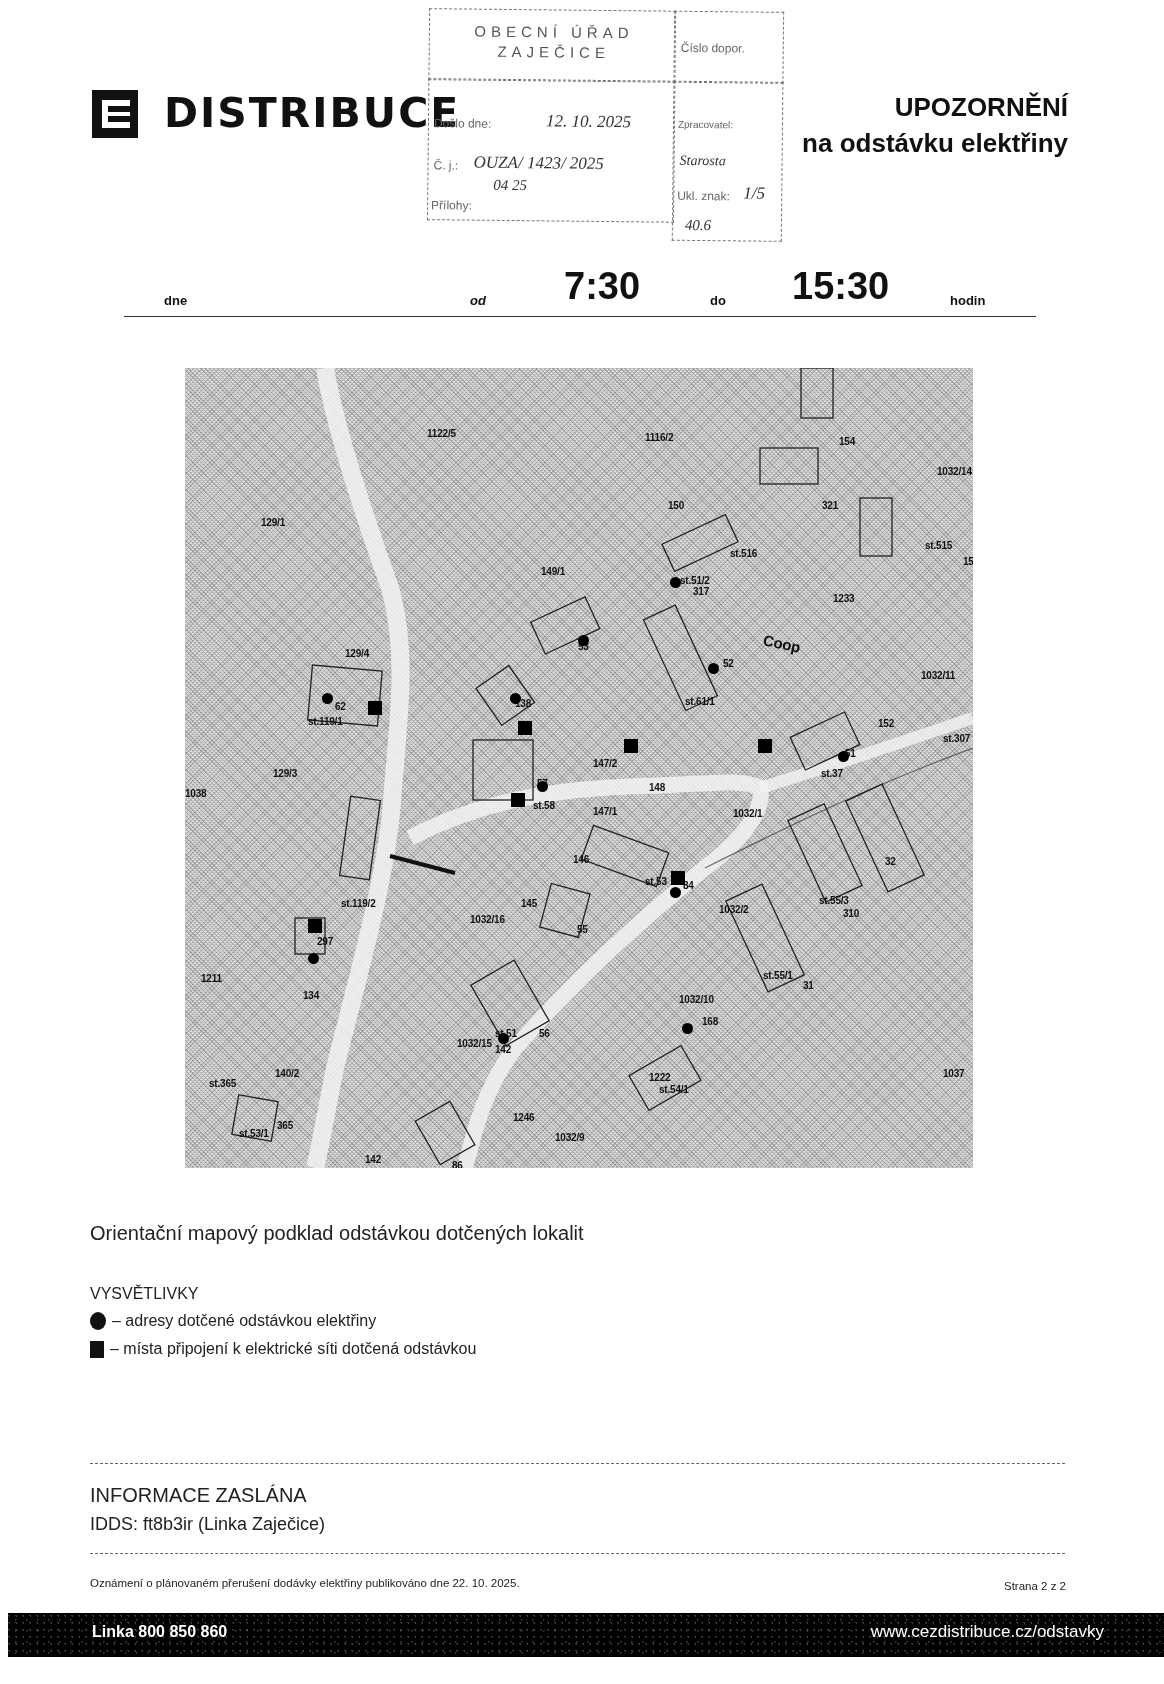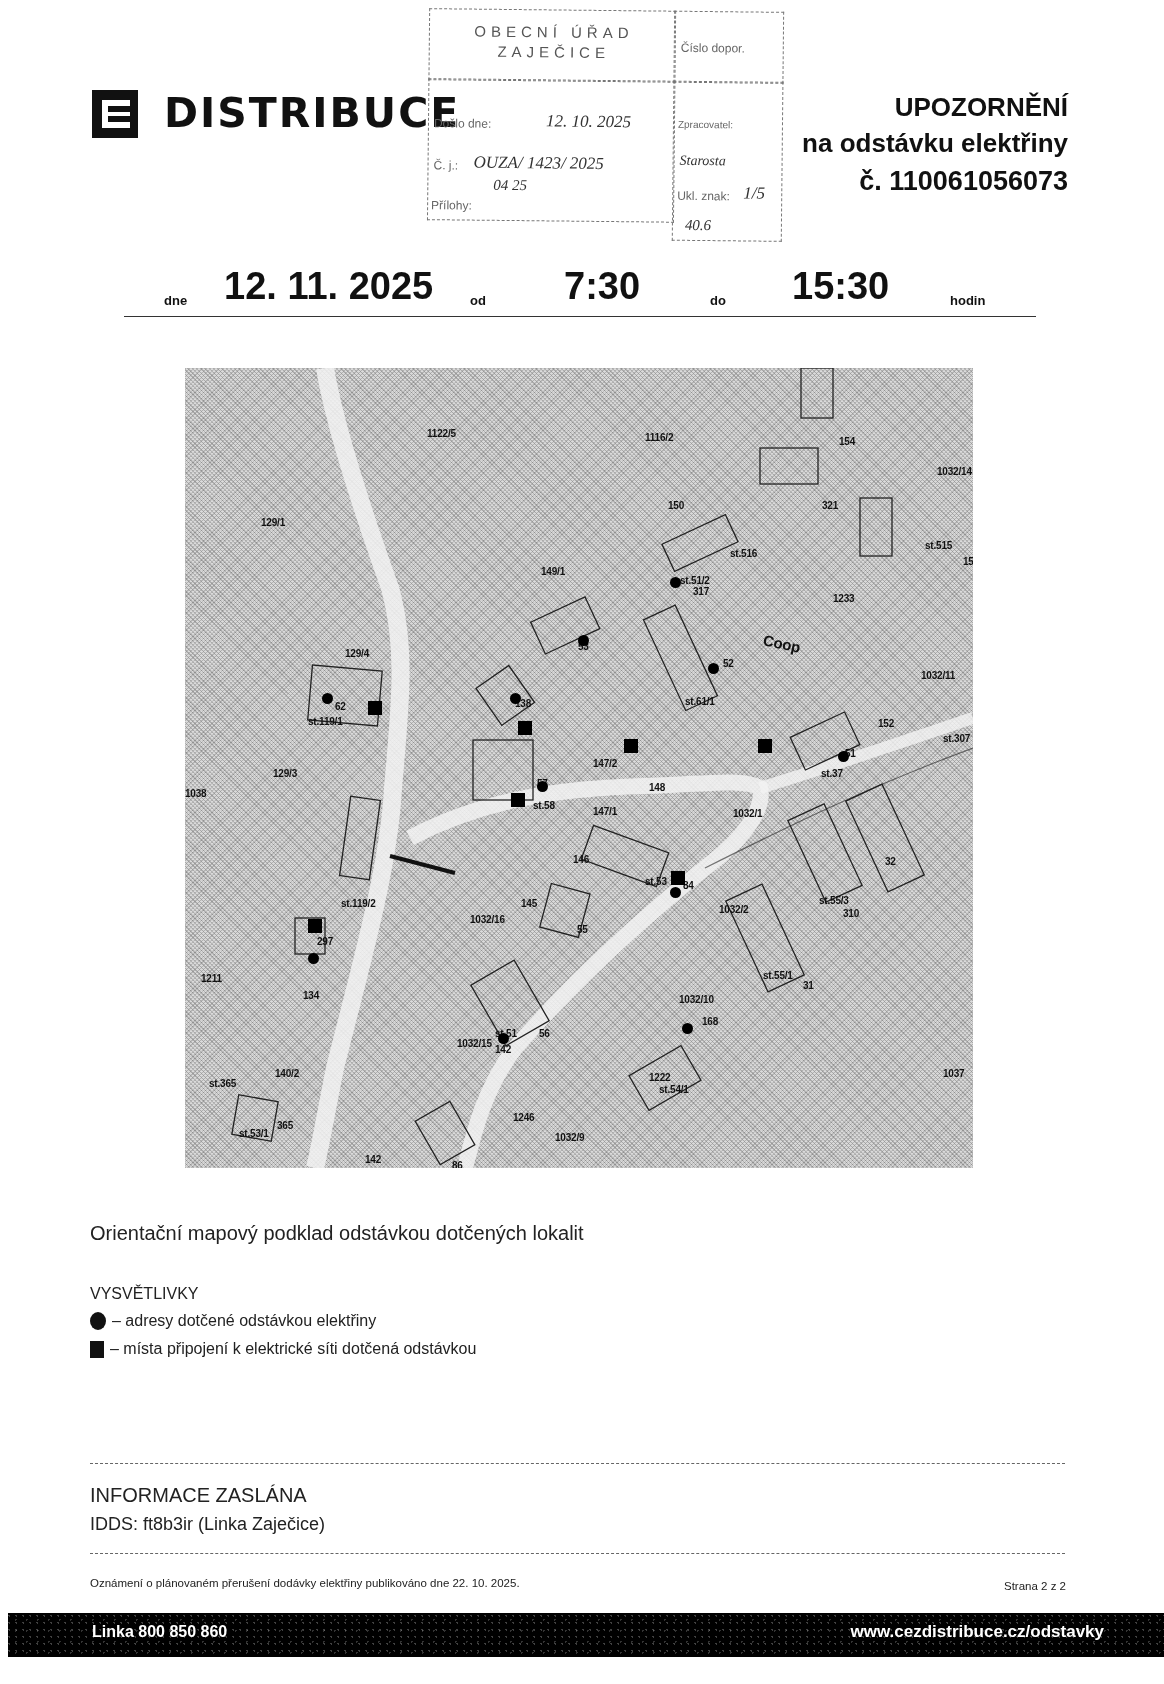--- a/index.html
+++ b/index.html
@@ -73,21 +73,21 @@
 
     .footer-bar {
       left: 8px; top: 1613px; width: 1156px; height: 44px; background: #000;
       background-image:
         radial-gradient(circle at 20% 40%, rgba(255,255,255,0.25) 0 1px, transparent 1px),
         radial-gradient(circle at 70% 60%, rgba(255,255,255,0.2) 0 1px, transparent 1px);
       background-size: 7px 7px, 11px 11px;
       padding-left: 20px;
     }
     .footer-bar .left { position: absolute; left: 84px; top: 10px; font-size: 16px; font-weight: bold; color: #fff; }
-    .footer-bar .right { position: absolute; right: 80px; top: 9px; font-size: 17px; font-weight: bold; color: #fff; }
+    .footer-bar .right { position: absolute; right: 80px; top: 9px; font-size: 17px; font-weight: normal; color: #fff; }
   </style>
 </head>
 <body>
 
 <div class="abs logo-box">
   <div class="inner-w"></div>
     <div class="inner-b"></div>
     <div class="bar"></div>
 </div>
 <div class="abs logo-text">DISTRIBUCE</div>
@@ -109,27 +109,25 @@
   <div class="txt" style="left:250px;top:112px;font-size:10px;">Zpracovatel:</div>
   <div class="hand" style="left:252px;top:146px;font-size:14px;">Starosta</div>
   <div class="txt" style="left:250px;top:182px;">Ukl. znak:</div>
   <div class="hand" style="left:316px;top:176px;">1/5</div>
   <div class="hand" style="left:258px;top:210px;font-size:15px;">40.6</div>
 </div>
 
 <div class="abs hdr-right">
   <div class="l1">UPOZORNĚNÍ</div>
   <div class="l2">na odstávku elektřiny</div>
-  <div class="l3">č. 110061056073</div>
 </div>
 
 <div class="abs date-row">
   <span class="small" style="left:40px;">dne</span>
-  <span class="big" style="left:100px;">12. 11. 2025</span>
-  <span class="small" style="left:346px;">od</span>
+  <span class="small" style="left:346px;font-style:italic;">od</span>
   <span class="big" style="left:440px;">7:30</span>
   <span class="small" style="left:586px;">do</span>
   <span class="big" style="left:668px;">15:30</span>
   <span class="small" style="left:826px;">hodin</span>
 </div>
 <div class="abs date-rule"></div>
 
 <div class="abs map" id="map">
   <svg width="788" height="800" viewBox="0 0 788 800">
 

